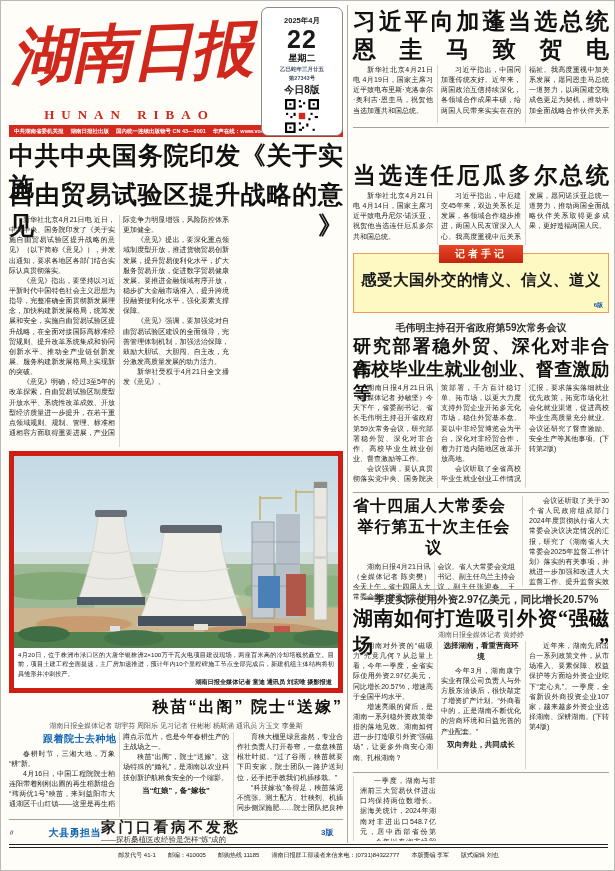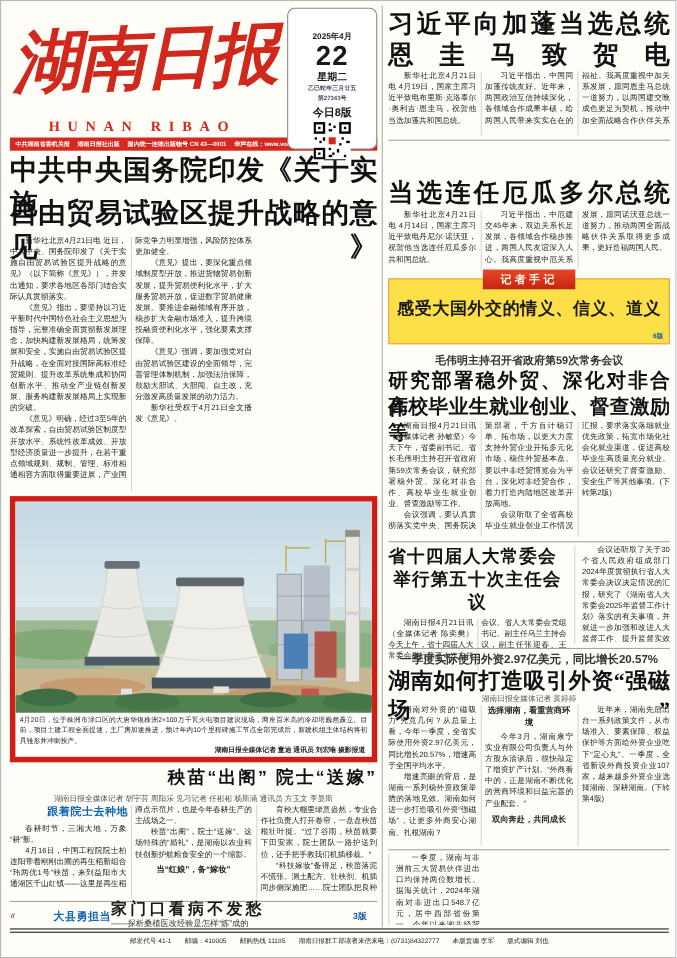--- a/index.html
+++ b/index.html
@@ -25,21 +25,21 @@
     font-weight: bold; font-size: 13px; letter-spacing: 7px; white-space: nowrap;
   }
   .redbar {
     left: 8px; top: 124px; width: 334px; height: 12px;
     background: #d5281e; color: #fff; font-size: 5.5px; font-weight: bold;
     display: flex; align-items: center; gap: 7px; padding: 0 5px; white-space: nowrap; overflow: hidden;
   }
   .datebox {
     left: 260px; top: 6px; width: 82px; height: 129px; z-index: 3;
     background: #fff; border: 1.5px solid #8a8a8a; border-radius: 7px;
-    text-align: center; padding-top: 20px;
+    text-align: center; padding-top: 8px;
   }
   .db-month { font-size: 7.5px; font-weight: bold; }
   .db-day   { font-size: 25px; font-weight: bold; line-height: 1.05; letter-spacing:1px; }
   .db-wd    { font-size: 9px; font-weight: bold; }
   .db-lunar, .db-issue { font-size: 5.5px; color: #4a5668; font-weight: bold; line-height:1.5; }
   .db-pages { font-size: 10px; font-weight: bold; margin-top: 1px; }
   .db-qr { margin: 2px auto 0; width: 34px; height: 34px; }
 
   
   .bt { font-size: 7px; line-height: 1.45; text-align: justify; color:#222; overflow: hidden; }
@@ -50,21 +50,21 @@
   .rule { border-top: 1px solid #a9a49a; }
   .spread { text-align: justify; text-align-last: justify; }
   .hei { font-weight: bold; color: #111; }
   .song { font-family: "Liberation Serif", "DejaVu Serif", serif; font-weight: bold; color:#111; }
   .kicker { text-align: center; font-weight: bold; color: #333; }
   .byline { text-align: center; color: #555; font-size: 7px; }
   .vdivider { left: 346px; top: 4px; height: 838px; border-left: 1px solid #b3aea4; }
 
   
   .notebook {
-    border: 1.5px solid #f09c52; background: #fde047; text-align: center;
+    border: 1.5px solid #f09c52; background: #fef9c3; text-align: center;
   }
   .nb-tab {
     position: absolute; top: -9px; left: 50%; transform: translateX(-50%);
     background: linear-gradient(#e8472a, #c42410); color: #fffbe6;
     font-size: 10px; font-weight: bold; letter-spacing: 3px; padding: 2px 16px;
     white-space: nowrap;
   }
   .nb-title { margin-top: 16px; font-size: 15.5px; font-weight: bold; letter-spacing: 0.5px; }
   .nb-page { position: absolute; right: 5px; bottom: 2px; font-size: 6px; color: #1a57a8; font-weight: bold; }
 

